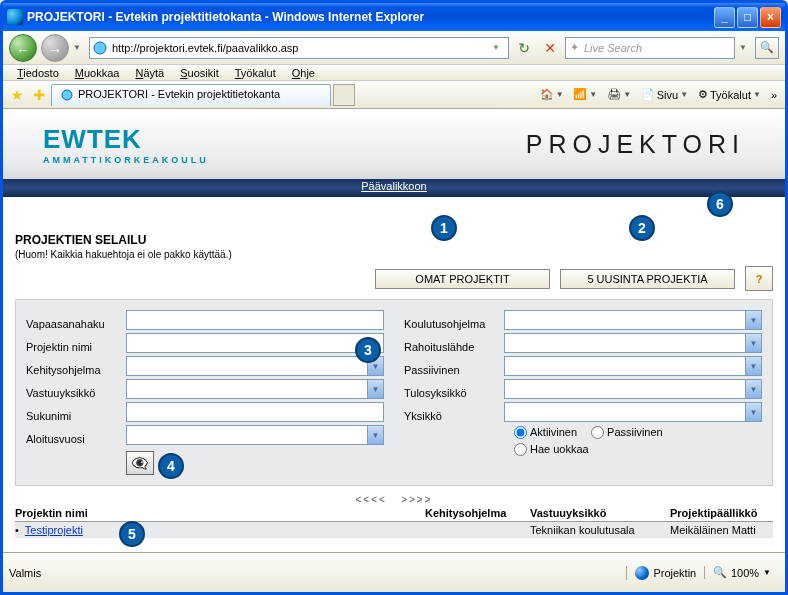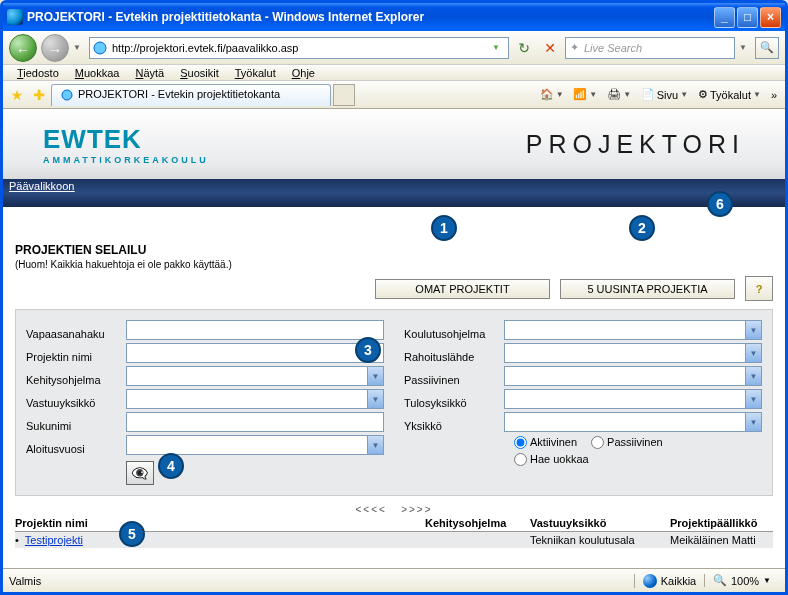--- a/index.html
+++ b/index.html
@@ -128,21 +128,21 @@
   display: flex; align-items: center;
   padding: 0 40px;
   justify-content: space-between;
 }
 .logo-left { font-family: Arial; }
 .logo-ew { color: #008db0; font-weight: bold; font-size: 26px; letter-spacing: 1px; }
 .logo-sub { color: #008db0; font-size: 9px; letter-spacing: 3px; font-weight: bold; }
 .logo-right { font-family: Arial; font-size: 25px; letter-spacing: 6px; color: #1a1a1a; }
 .navyband {
   background: linear-gradient(to bottom, #1a3260, #2b4a80 50%, #14294f 100%);
-  height: 28px; color: white; text-align: left; padding: 1px 6px;
+  height: 18px; color: white; text-align: center; padding: 1px 6px;
   font-size: 11px; text-decoration: underline;
 }
 .navyband a { color: white; }
 
 .mainpane { padding: 8px 12px; margin-top: 28px; }
 .sect-title { font-weight: bold; font-size: 12px; margin-bottom: 2px; }
 .sect-note { font-size: 10px; margin-bottom: 6px; }
 .btnrow { display: flex; justify-content: flex-end; gap: 10px; align-items: center; margin-bottom: 8px; }
 .bigbtn {
   background: linear-gradient(to bottom, #fdfdfb, #ece9d8);
@@ -200,21 +200,21 @@
 .rc1 { width: 410px; display: flex; align-items: center; gap: 6px; }
 .rc2 { width: 105px; }
 .rc3 { width: 140px; }
 .rc4 { flex: 1; }
 .rrow a { color: #0033cc; text-decoration: underline; }
 
 .statusbar {
   position: absolute; bottom: 0; left: 0; right: 0;
   background: linear-gradient(to bottom, #fdfdfb, #ece9d8);
   border-top: 1px solid #aca899;
-  height: 24px; display: flex; align-items: center; padding: 0 6px;
+  height: 40px; display: flex; align-items: center; padding: 0 6px;
   font-size: 11px;
 }
 .statusbar .sleft { flex: 1; }
 .statusbar .sseg { border-left: 1px solid #aca899; padding: 0 8px; display: flex; align-items: center; gap: 4px; }
 .sglobe { width: 14px; height: 14px; border-radius: 50%; background: radial-gradient(circle at 30% 30%, #9cf, #06c 60%, #036 100%); }
 
 .anno {
   position: absolute;
   width: 26px; height: 26px; border-radius: 50%;
   background: #0b5ea8; color: white; font-weight: bold;
@@ -447,21 +447,21 @@
         </div>
       </div>
 
     </div>
   </div>
 
   <div class="statusbar">
     <div class="sleft">Valmis</div>
     <div class="sseg">
       <div class="sglobe"></div>
-      <span>Kaikkia</span>
+      <span>Projektin</span>
     </div>
     <div class="sseg">
       <span>🔍</span>
       <span>100%</span>
       <span class="dd" style="font-size:8px;">▼</span>
     </div>
   </div>
 </div>
 
 </body></html>

